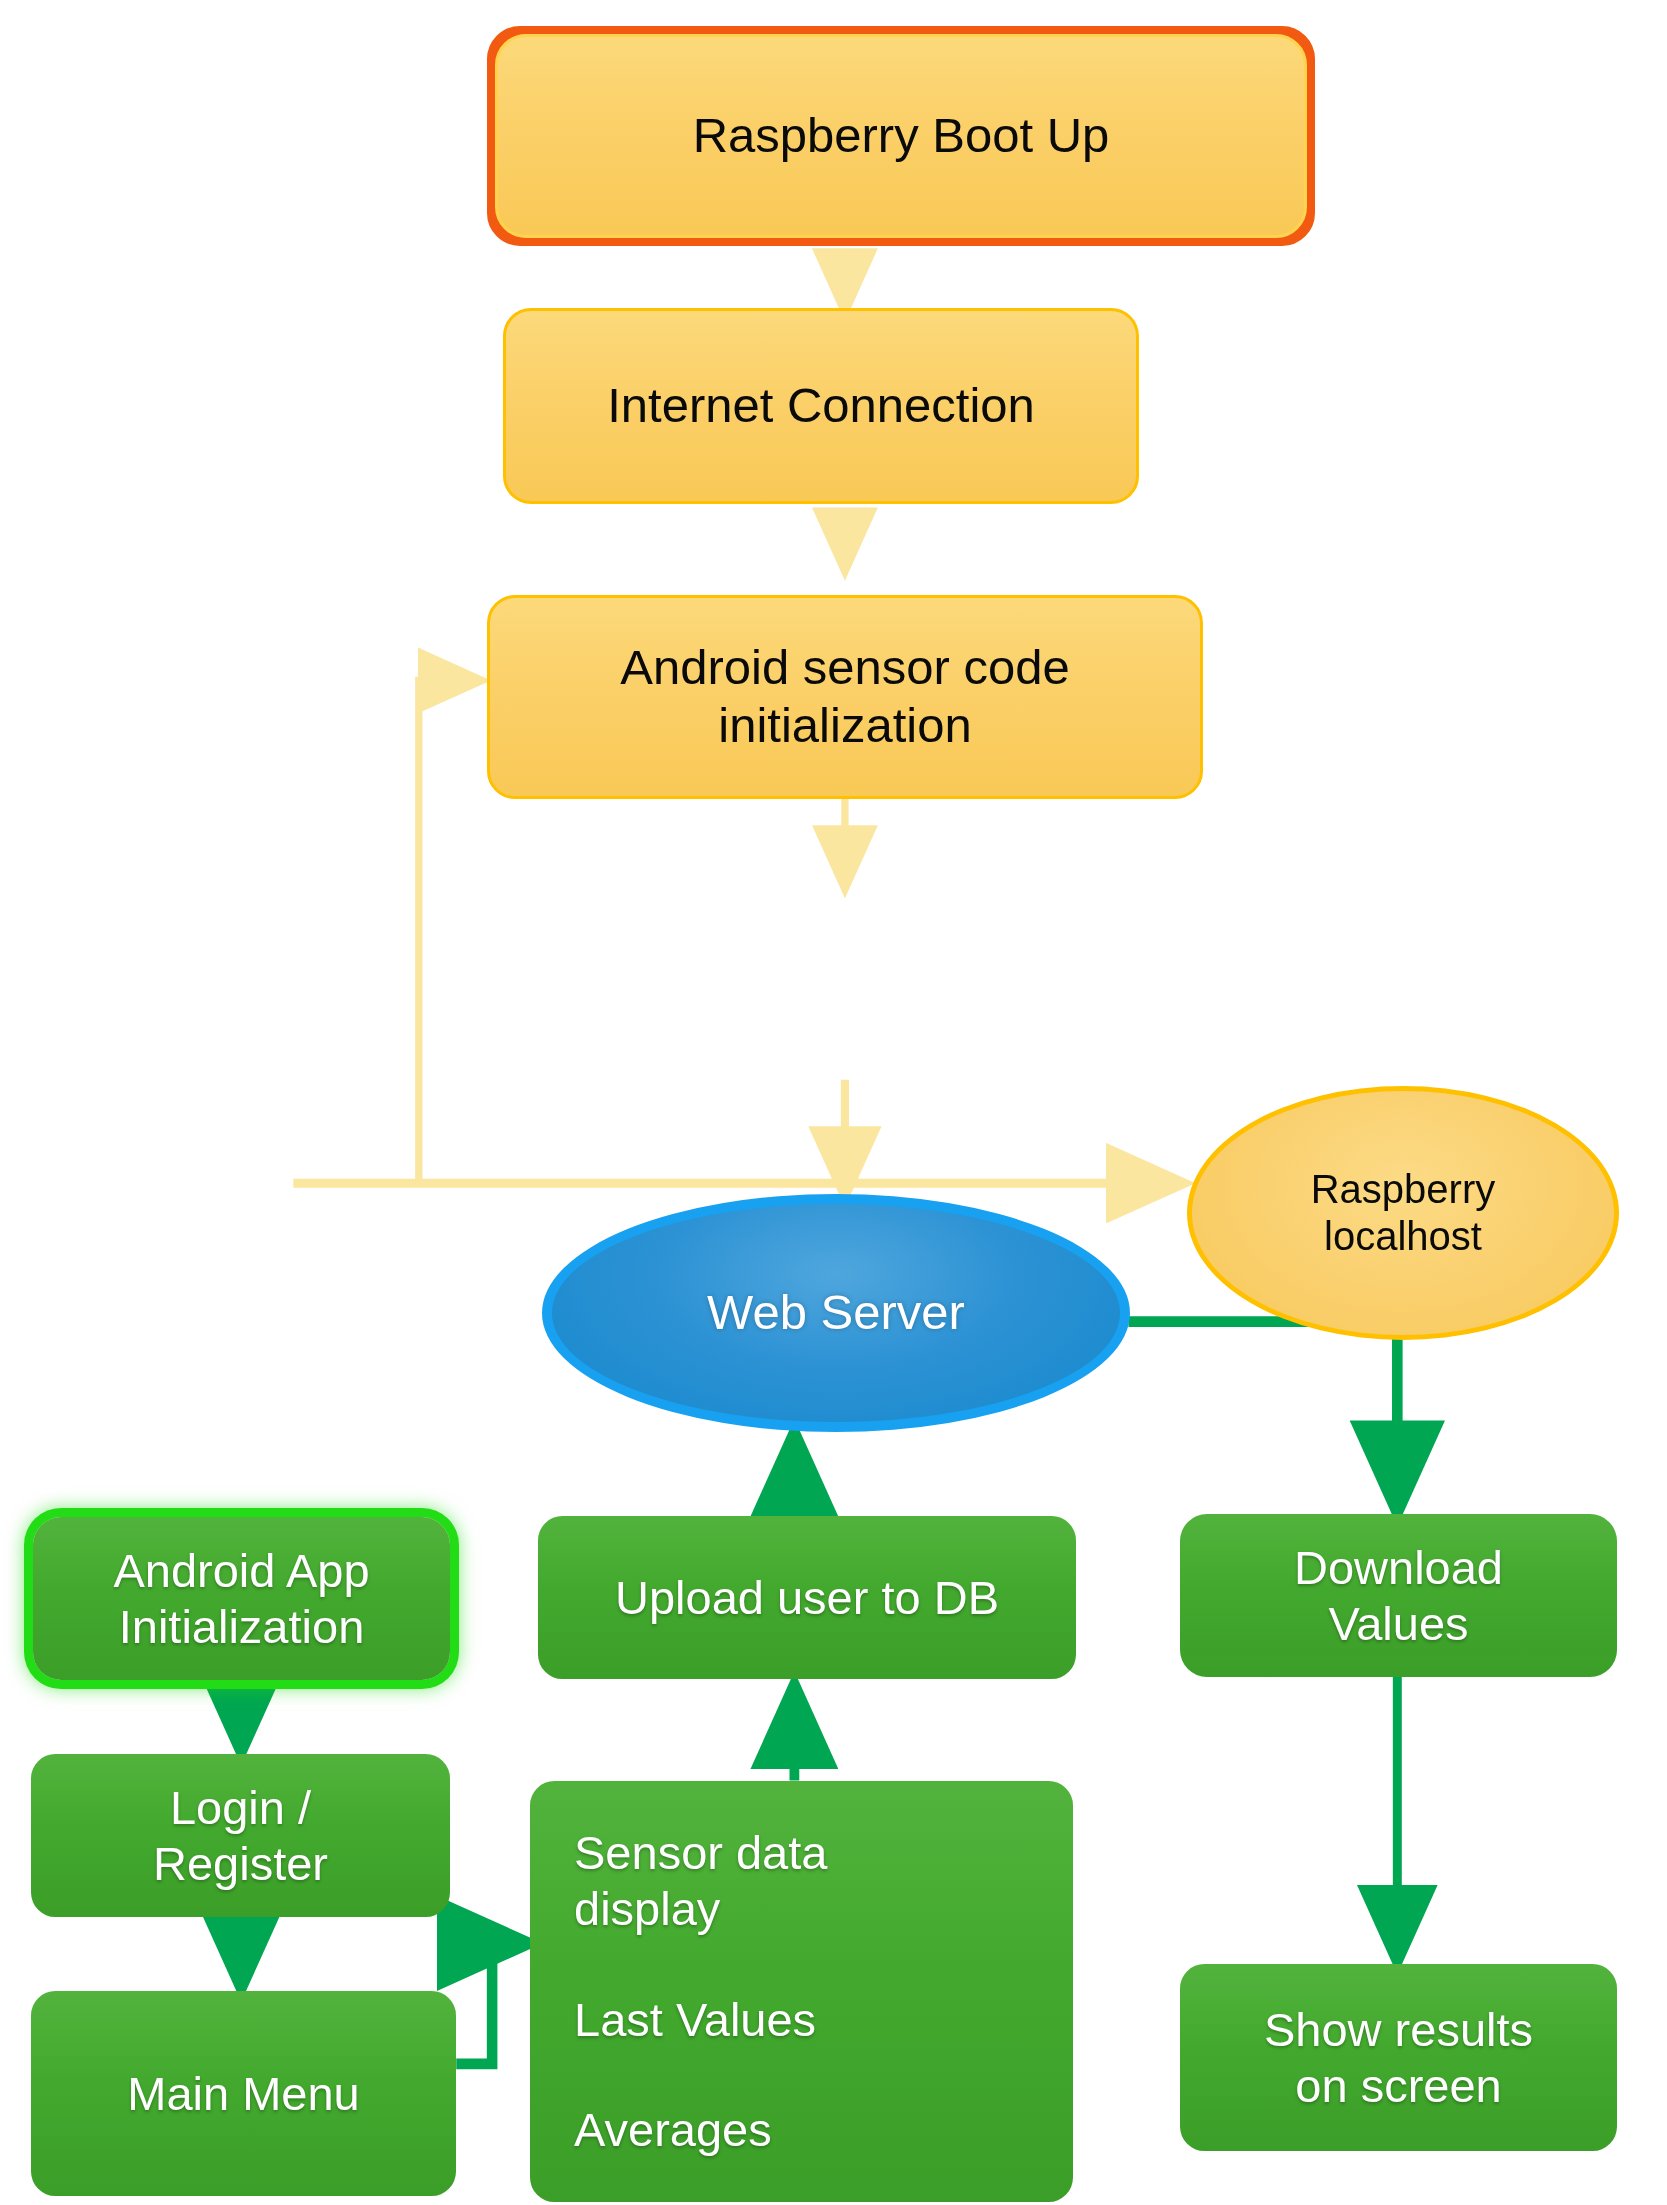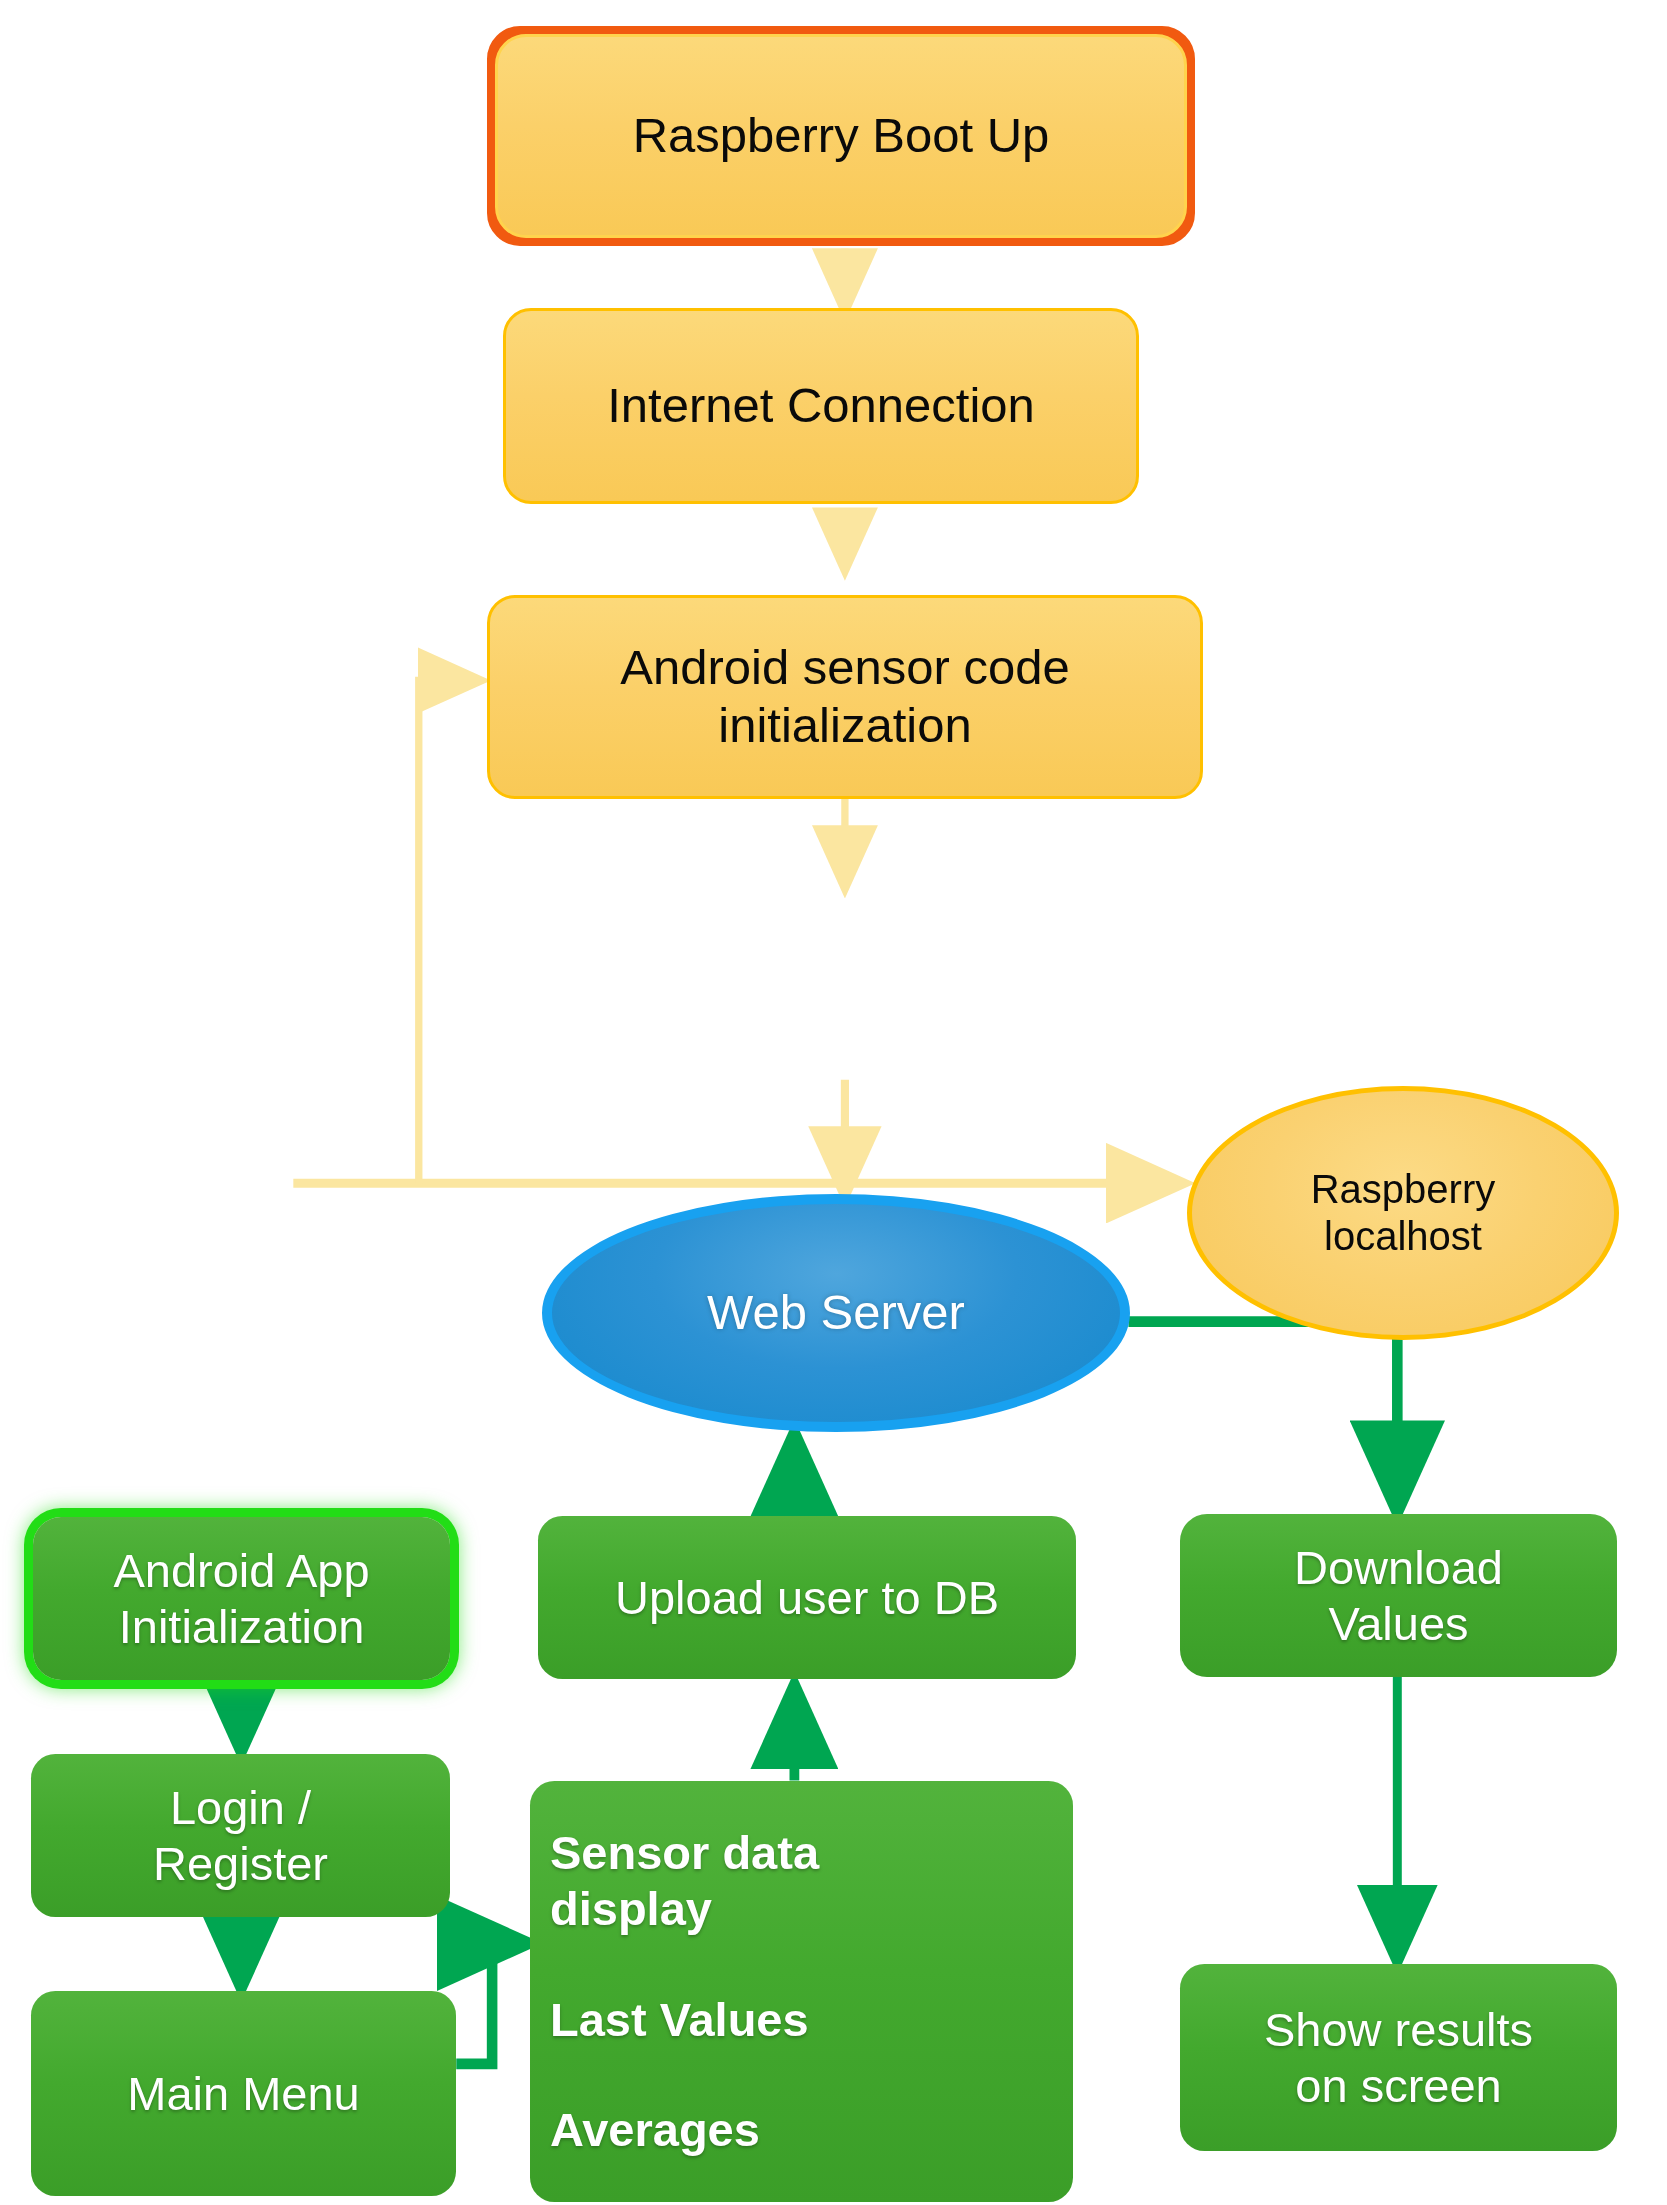--- a/index.html
+++ b/index.html
@@ -52,21 +52,21 @@
      border-radius:24.4px;
      color:#ffffff;
      font-size:47px;
      text-shadow:0 1.6px 3.3px rgba(0,0,0,.28);
   }
   .gbox.glow{
      box-shadow:0 0 0 9px #22DD16, 0 0 18px 9px rgba(34,221,22,.55);
      border-radius:28px;
   }
   .gbox.leftal{justify-content:flex-start;text-align:left;}
-  .gbox.leftal span{padding-left:20px;font-weight:bold;}
+  .gbox.leftal span{padding-left:44px;}
 
   .ml{white-space:pre-line;}
 
   svg.wires{position:absolute;left:0;top:0;width:1667px;height:2205px;
             pointer-events:none;}
 </style>
 </head>
 <body>
 
 <div id="canvas">
@@ -127,21 +127,21 @@
 
     <g>
       <path d="M296,2355 L296,2440" stroke="#00A651" stroke-width="12" fill="none" marker-end="url(#garrow)"></path>
     </g>
 
     <g>
       <path d="M560,2533 L604,2533 L604,2385 L648,2385" stroke="#00A651" stroke-width="13" fill="none" marker-end="url(#garrow)"></path>
     </g>
   </svg>
 
-  <div class="node ybox start" style="left:487px;top:26px;width:708px;height:220px;">
+  <div class="node ybox start" style="left:487px;top:26px;width:828px;height:220px;">
     <span>Raspberry Boot Up</span>
   </div>
 
   <div class="node ybox" style="left:487px;top:308px;width:636px;height:196px;margin-left:16px;">
     <span>Internet Connection</span>
   </div>
 
   <div class="node ybox" style="left:487px;top:595px;width:716px;height:204px;">
     <span class="ml">Android sensor code
 initialization</span>

